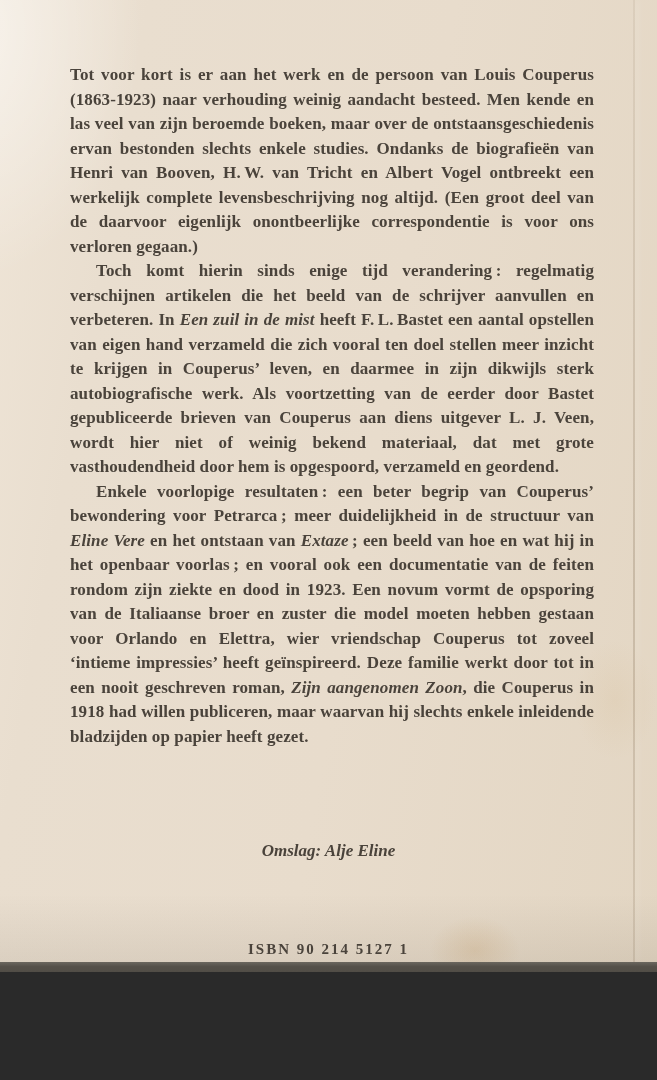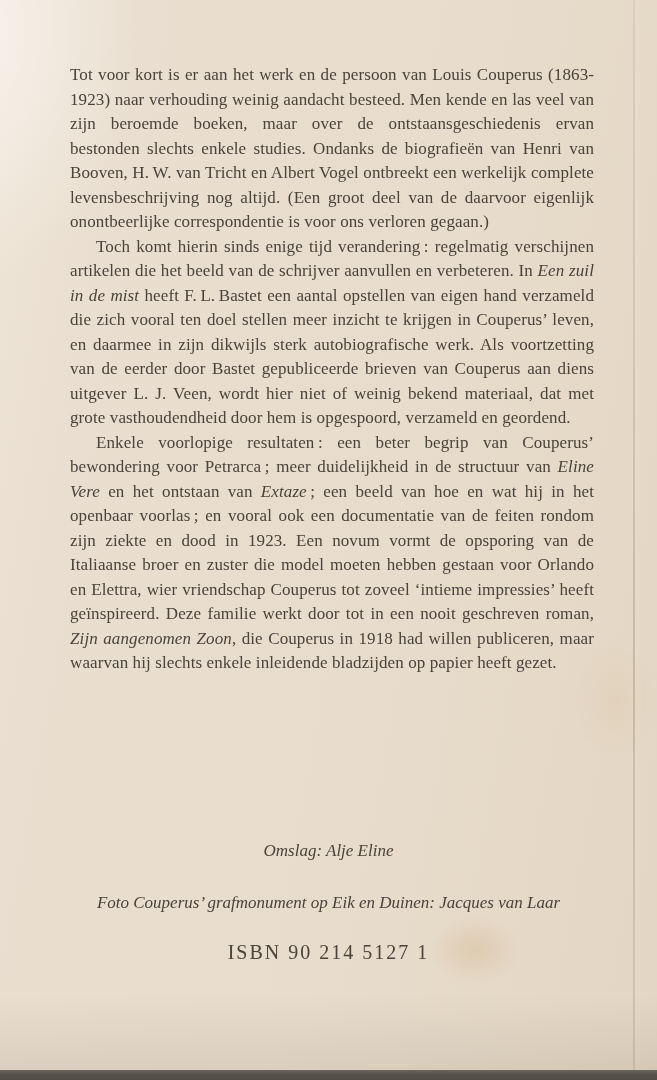--- a/index.html
+++ b/index.html
@@ -1,24 +1,25 @@
 <!DOCTYPE html>
 <html lang="nl"><head>
 <meta charset="utf-8">
 <style>
   html, body { margin: 0; padding: 0; background: #2a2a2a; }
   .cover {
     position: relative;
     width: 657px;
-    height: 1080px;
+    height: 972px;
     overflow: hidden;
     background:
       radial-gradient(ellipse 260px 360px at -40px 30px, rgba(255,255,255,0.55), rgba(255,255,255,0) 70%),
       linear-gradient(100deg, #efe5d7 0%, #e9decf 18%, #e8dccc 55%, #e3d6c3 100%);
     font-family: "Liberation Serif", "DejaVu Serif", serif;
+    font-weight: bold;
   }
   
   .stain-isbn {
     position: absolute; left: 415px; top: 905px; width: 120px; height: 90px;
     background: radial-gradient(closest-side, rgba(196,152,92,0.22), rgba(196,152,92,0) 75%);
     pointer-events: none;
   }
   .stain-right {
     position: absolute; left: 560px; top: 620px; width: 110px; height: 160px;
     background: radial-gradient(closest-side, rgba(200,165,110,0.12), rgba(200,165,110,0) 75%);
@@ -51,39 +52,38 @@
   .text-block p + p { text-indent: 26px; }
   .text-block em { font-style: italic; }
   .colophon-line {
     position: absolute; left: 0; width: 657px;
     text-align: center;
     color: #4a433b;
     font-size: 17px;
   }
   .cover-credit   { top: 841px; font-style: italic; }
   .photo-credit   { top: 893px; font-style: italic; }
-  .isbn-line      { top: 941px; font-size: 20px; letter-spacing: 2px; }
+  .isbn-line      { top: 941px; font-size: 15px; letter-spacing: 2px; }
 </style>
 </head>
 <body>
 
 <div class="cover">
 
   <div class="stain-right"></div>
   <div class="stain-isbn"></div>
   <div class="crease-right"></div>
   <div class="edge-shade"></div>
 
   <div class="text-block">
       <p><span>Tot voor kort is er aan het werk en de persoon van Louis Couperus (1863-1923) naar verhouding weinig aandacht besteed. Men kende en las veel van zijn beroemde boeken, maar over de ontstaansgeschiedenis ervan bestonden slechts enkele studies. Ondanks de biografieën van Henri van Booven, H. W. van Tricht en Albert Vogel ontbreekt een werkelijk complete levensbeschrijving nog altijd. (Een groot deel van de daarvoor eigenlijk onontbeerlijke correspondentie is voor ons verloren gegaan.)</span></p>
       <p><span>Toch komt hierin sinds enige tijd verandering : regelmatig verschijnen artikelen die het beeld van de schrijver aanvullen en verbeteren. In </span><em>Een zuil in de mist</em><span> heeft F. L. Bastet een aantal opstellen van eigen hand verzameld die zich vooral ten doel stellen meer inzicht te krijgen in Couperus’ leven, en daarmee in zijn dikwijls sterk autobiografische werk. Als voortzetting van de eerder door Bastet gepubliceerde brieven van Couperus aan diens uitgever L. J. Veen, wordt hier niet of weinig bekend materiaal, dat met grote vasthoudendheid door hem is opgespoord, verzameld en geordend.</span></p>
       <p><span>Enkele voorlopige resultaten : een beter begrip van Couperus’ bewondering voor Petrarca ; meer duidelijkheid in de structuur van </span><em>Eline Vere</em><span> en het ontstaan van </span><em>Extaze</em><span> ; een beeld van hoe en wat hij in het openbaar voorlas ; en vooral ook een documentatie van de feiten rondom zijn ziekte en dood in 1923. Een novum vormt de opsporing van de Italiaanse broer en zuster die model moeten hebben gestaan voor Orlando en Elettra, wier vriendschap Couperus tot zoveel ‘intieme impressies’ heeft geïnspireerd. Deze familie werkt door tot in een nooit geschreven roman, </span><em>Zijn aangenomen Zoon</em><span>, die Couperus in 1918 had willen publiceren, maar waarvan hij slechts enkele inleidende bladzijden op papier heeft gezet.</span></p>
     </div>
 
   <div class="colophon-line cover-credit">Omslag: Alje Eline</div>
 
-  <div class="colophon-line photo-credit">Foto Couperus’ grafmonument op Eik en Duinen: Jacques van Laar</div>
 
   <div class="colophon-line isbn-line">ISBN 90 214 5127 1</div>
 
   <div class="board-edge"></div>
 
 </div>
 
 </body></html>

